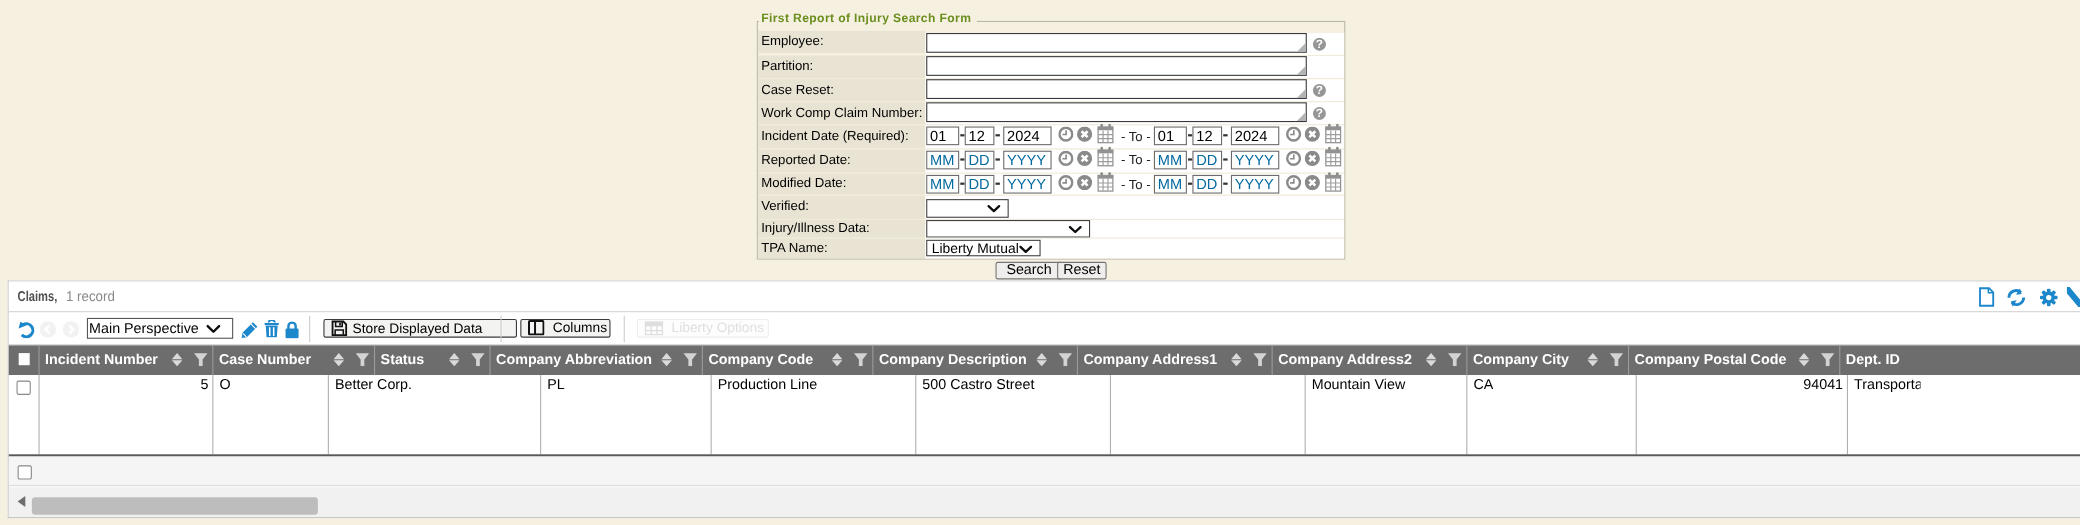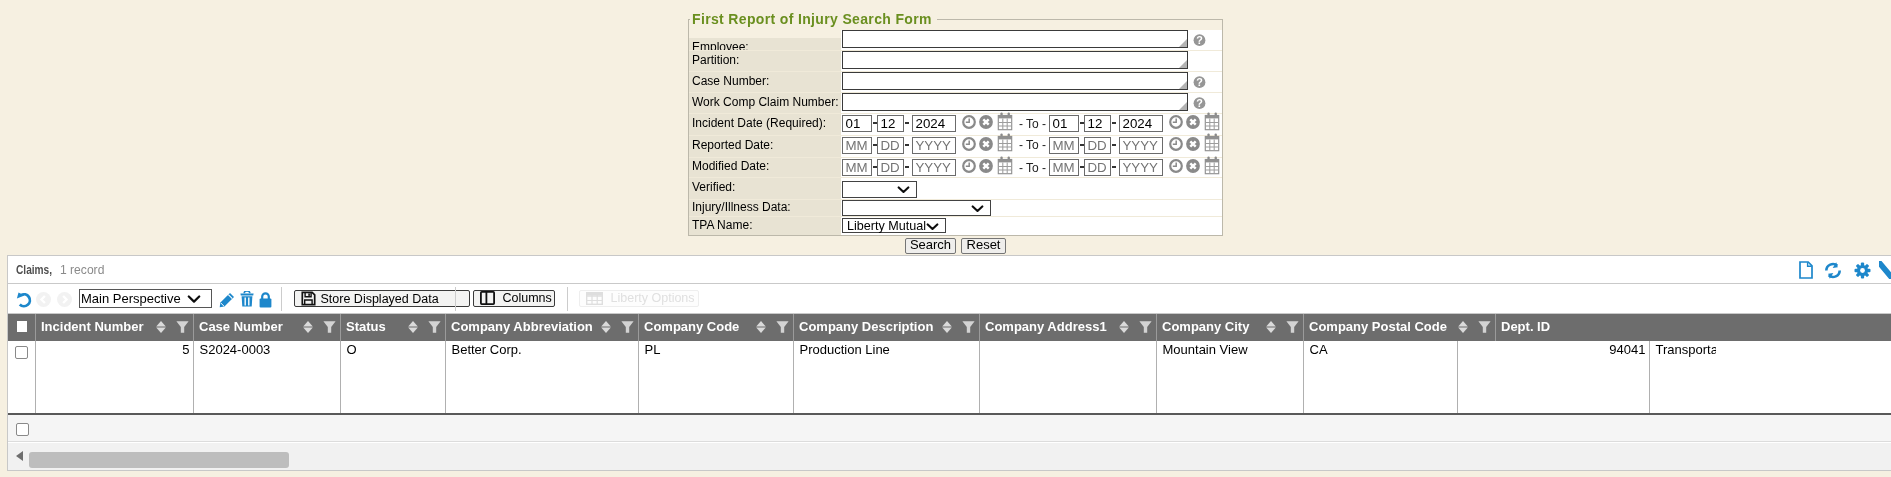--- a/index.html
+++ b/index.html
@@ -1,29 +1,29 @@
 <!DOCTYPE html>
 <html><head><meta charset="utf-8"><style>
 * { box-sizing:border-box; margin:0; padding:0; }
 html,body { width:1891px; height:477px; overflow:hidden; }
 body { background:#f6f0e1; font-family:"Liberation Sans",sans-serif; font-size:13px; position:relative; color:#000; }
 .ai { position:absolute; }
 
 #fs { position:absolute; left:688px; top:19px; width:535px; height:217px; border:1px solid #bcb8aa; }
 #legend { position:absolute; left:690px; top:11px; background:#f6f0e1; padding:0 5px 0 2px;
-  font-size:14px; font-weight:bold; color:#6a8f1f; letter-spacing:0.35px; }
+  font-size:11px; font-weight:bold; color:#6a8f1f; letter-spacing:0.35px; }
 .rsep { position:absolute; left:689px; width:533px; height:1px; background:#f0ead9; }
 .lblc { position:absolute; left:689px; width:151.5px; background:#e8e3d3; font-size:12px; padding-left:3px;
   color:#000; white-space:nowrap; overflow:hidden; }
 .valc { position:absolute; left:840.5px; width:381.5px; background:#fff; }
 .ta { position:absolute; width:346px; height:17.5px; border:1.5px solid #3a3a3a; background:#fff; }
 .ta::after { content:""; position:absolute; right:0; bottom:0; border-left:8px solid transparent; border-bottom:8px solid #b3b3b3; }
 .dbox { position:absolute; height:17px; border:1px solid #6b6b6b; background:#fff; font-size:13.3px;
   line-height:15px; padding-left:2.5px; color:#000; }
-.dbox.ph { color:#737373; }
+.dbox.ph { color:#0369a1; }
 .ddash { position:absolute; width:4px; height:1.5px; background:#333; }
 .toto { position:absolute; font-size:12px; color:#222; }
 .sel { position:absolute; height:15.5px; border:1px solid #424242; background:#fff; }
 .seltxt { font-size:12.6px; line-height:13px; position:absolute; left:4px; top:1.2px; }
 .fbtn { position:absolute; top:237.5px; height:16px; background:#efeeec; border:1.5px solid #757575;
   border-radius:2px; font-size:13px; line-height:12px; text-align:center; color:#000; }
 
 #panel { position:absolute; left:7px; top:255px; width:1884px; height:216px; background:#fff;
   border:1px solid #c8c8c8; border-right:none; }
 #titlerow { position:absolute; left:8px; top:256px; width:1883px; height:28px; border-bottom:1px solid #c9c9c9; background:#fff; }
@@ -52,33 +52,33 @@
 #sthumb { position:absolute; left:21px; top:9px; width:260px; height:16px; background:#bdbdbd; border-radius:3px; }
 #sarrow { position:absolute; left:8px; top:8px; width:0; height:0; border-top:5.5px solid transparent;
   border-bottom:5.5px solid transparent; border-right:7px solid #6e6e6e; }
 .cb { position:absolute; width:13px; height:13px; border:1px solid #898989; border-radius:2px; background:#fff; }
 </style></head>
 <body>
 
 <div id="fs"></div>
 <div id="legend">First Report of Injury Search Form</div>
 <div class="valc" style="top:30px;height:20px"></div>
-<div class="lblc" style="top:38px;height:20px;line-height:18.4px">Employee:</div>
+<div class="lblc" style="top:28px;height:20px;line-height:18.4px">Employee:</div>
 <div class="ta" style="left:842px;top:30px"></div>
 <svg class="ai" style="left:1193px;top:34px" width="13" height="13" viewBox="0 0 13 13">
     <circle cx="6.5" cy="6.2" r="5.9" fill="#969696"></circle>
     <text x="6.5" y="9.6" text-anchor="middle" font-size="10.8" font-weight="bold" fill="#fff">?</text>
   </svg>
 <div class="rsep" style="top:50px"></div>
 <div class="valc" style="top:51px;height:20px"></div>
 <div class="lblc" style="top:51px;height:20px;line-height:18.4px">Partition:</div>
 <div class="ta" style="left:842px;top:51px"></div>
 <div class="rsep" style="top:71px"></div>
 <div class="valc" style="top:72px;height:20px"></div>
-<div class="lblc" style="top:72px;height:20px;line-height:18.4px">Case Number:</div>
+<div class="lblc" style="top:72px;height:20px;line-height:18.4px">Case Reset:</div>
 <div class="ta" style="left:842px;top:72px"></div>
 <svg class="ai" style="left:1193px;top:76px" width="13" height="13" viewBox="0 0 13 13">
     <circle cx="6.5" cy="6.2" r="5.9" fill="#969696"></circle>
     <text x="6.5" y="9.6" text-anchor="middle" font-size="10.8" font-weight="bold" fill="#fff">?</text>
   </svg>
 <div class="rsep" style="top:92px"></div>
 <div class="valc" style="top:93px;height:20px"></div>
 <div class="lblc" style="top:93px;height:20px;line-height:18.4px">Work Comp Claim Number:</div>
 <div class="ta" style="left:842px;top:93px"></div>
 <svg class="ai" style="left:1193px;top:97px" width="13" height="13" viewBox="0 0 13 13">
@@ -239,21 +239,21 @@
   </svg>
 <div class="rsep" style="top:216.3px"></div>
 <div class="valc" style="top:217.3px;height:17.7px"></div>
 <div class="lblc" style="top:217.3px;height:17.7px;line-height:16.1px">TPA Name:</div>
 <div class="sel" style="left:842px;top:217.7px;width:104px">
     <span class="seltxt">Liberty Mutual</span>
   </div>
 <svg class="ai" style="left:926px;top:222.5px" width="13" height="8" viewBox="0 0 13 8">
     <path d="M1.7 1.4l4.8 4.5 4.8-4.5" fill="none" stroke="#0d0d0d" stroke-width="2.1" stroke-linecap="round" stroke-linejoin="round"></path>
   </svg>
-<div class="fbtn" style="left:905px;width:51px">Search</div>
+<div class="fbtn" style="left:905px;width:61px">Search</div>
 <div class="fbtn" style="left:961px;width:45px">Reset</div>
 
 <div id="panel"></div>
 <div id="titlerow"></div>
 <span class="t1">Claims,</span>
 <span class="t2">1 record</span>
 <svg class="ai" style="left:1798px;top:261px" width="16" height="18" viewBox="0 0 16 18">
     <path d="M2 1h8.2L14 4.8V17H2z" fill="none" stroke="#1d87cb" stroke-width="1.7"></path>
     <path d="M9.6 1.2v4h4" fill="none" stroke="#1d87cb" stroke-width="1.4"></path>
   </svg>
@@ -366,44 +366,50 @@
           <path d="M5 12L0.2 6.5h9.6z" fill="#dadada"></path>
         </svg><svg width="13" height="12" viewBox="0 0 13 12">
           <path d="M0.4 0.2h12.2L8.2 5.9v5.9H4.8V5.9z" fill="#d3d3d3"></path>
         </svg></span></div>
     <div class="hc" style="width:177px">Company Address1<span class="hicons"><svg width="10" height="12" viewBox="0 0 10 12">
           <path d="M5 0L9.8 5.5H0.2z" fill="#dadada"></path>
           <path d="M5 12L0.2 6.5h9.6z" fill="#dadada"></path>
         </svg><svg width="13" height="12" viewBox="0 0 13 12">
           <path d="M0.4 0.2h12.2L8.2 5.9v5.9H4.8V5.9z" fill="#d3d3d3"></path>
         </svg></span></div>
+    <div class="hc" style="width:177px">Company Address2<span class="hicons"><svg width="10" height="12" viewBox="0 0 10 12">
+          <path d="M5 0L9.8 5.5H0.2z" fill="#dadada"></path>
+          <path d="M5 12L0.2 6.5h9.6z" fill="#dadada"></path>
+        </svg><svg width="13" height="12" viewBox="0 0 13 12">
+          <path d="M0.4 0.2h12.2L8.2 5.9v5.9H4.8V5.9z" fill="#d3d3d3"></path>
+        </svg></span></div>
     <div class="hc" style="width:147px">Company City<span class="hicons"><svg width="10" height="12" viewBox="0 0 10 12">
           <path d="M5 0L9.8 5.5H0.2z" fill="#dadada"></path>
           <path d="M5 12L0.2 6.5h9.6z" fill="#dadada"></path>
         </svg><svg width="13" height="12" viewBox="0 0 13 12">
           <path d="M0.4 0.2h12.2L8.2 5.9v5.9H4.8V5.9z" fill="#d3d3d3"></path>
         </svg></span></div>
     <div class="hc" style="width:192px">Company Postal Code<span class="hicons"><svg width="10" height="12" viewBox="0 0 10 12">
           <path d="M5 0L9.8 5.5H0.2z" fill="#dadada"></path>
           <path d="M5 12L0.2 6.5h9.6z" fill="#dadada"></path>
         </svg><svg width="13" height="12" viewBox="0 0 13 12">
           <path d="M0.4 0.2h12.2L8.2 5.9v5.9H4.8V5.9z" fill="#d3d3d3"></path>
         </svg></span></div>
     <div class="hc" style="width:66px;border-right:none">Dept. ID</div>
   </div>
 <div id="grow">
     <div class="dc" style="width:28px">
       <span class="cb" style="left:7px;top:5px"></span>
     </div>
     <div class="dc num" style="width:158px">5</div>
-    <div class="dc " style="width:147px">S2024-0003</div>
     <div class="dc " style="width:105px">O</div>
     <div class="dc " style="width:193px">Better Corp.</div>
     <div class="dc " style="width:155px">PL</div>
     <div class="dc " style="width:186px">Production Line</div>
+    <div class="dc " style="width:177px">500 Castro Street</div>
     <div class="dc " style="width:177px"></div>
     <div class="dc " style="width:147px">Mountain View</div>
     <div class="dc " style="width:154px">CA</div>
     <div class="dc num" style="width:192px">94041</div>
     <div class="dc " style="width:66px;border-right:none">Transporta</div>
   </div>
 <div id="gbar"></div>
 <div id="gfoot">
     <span class="cb" style="left:8px;top:8px"></span>
   </div>

